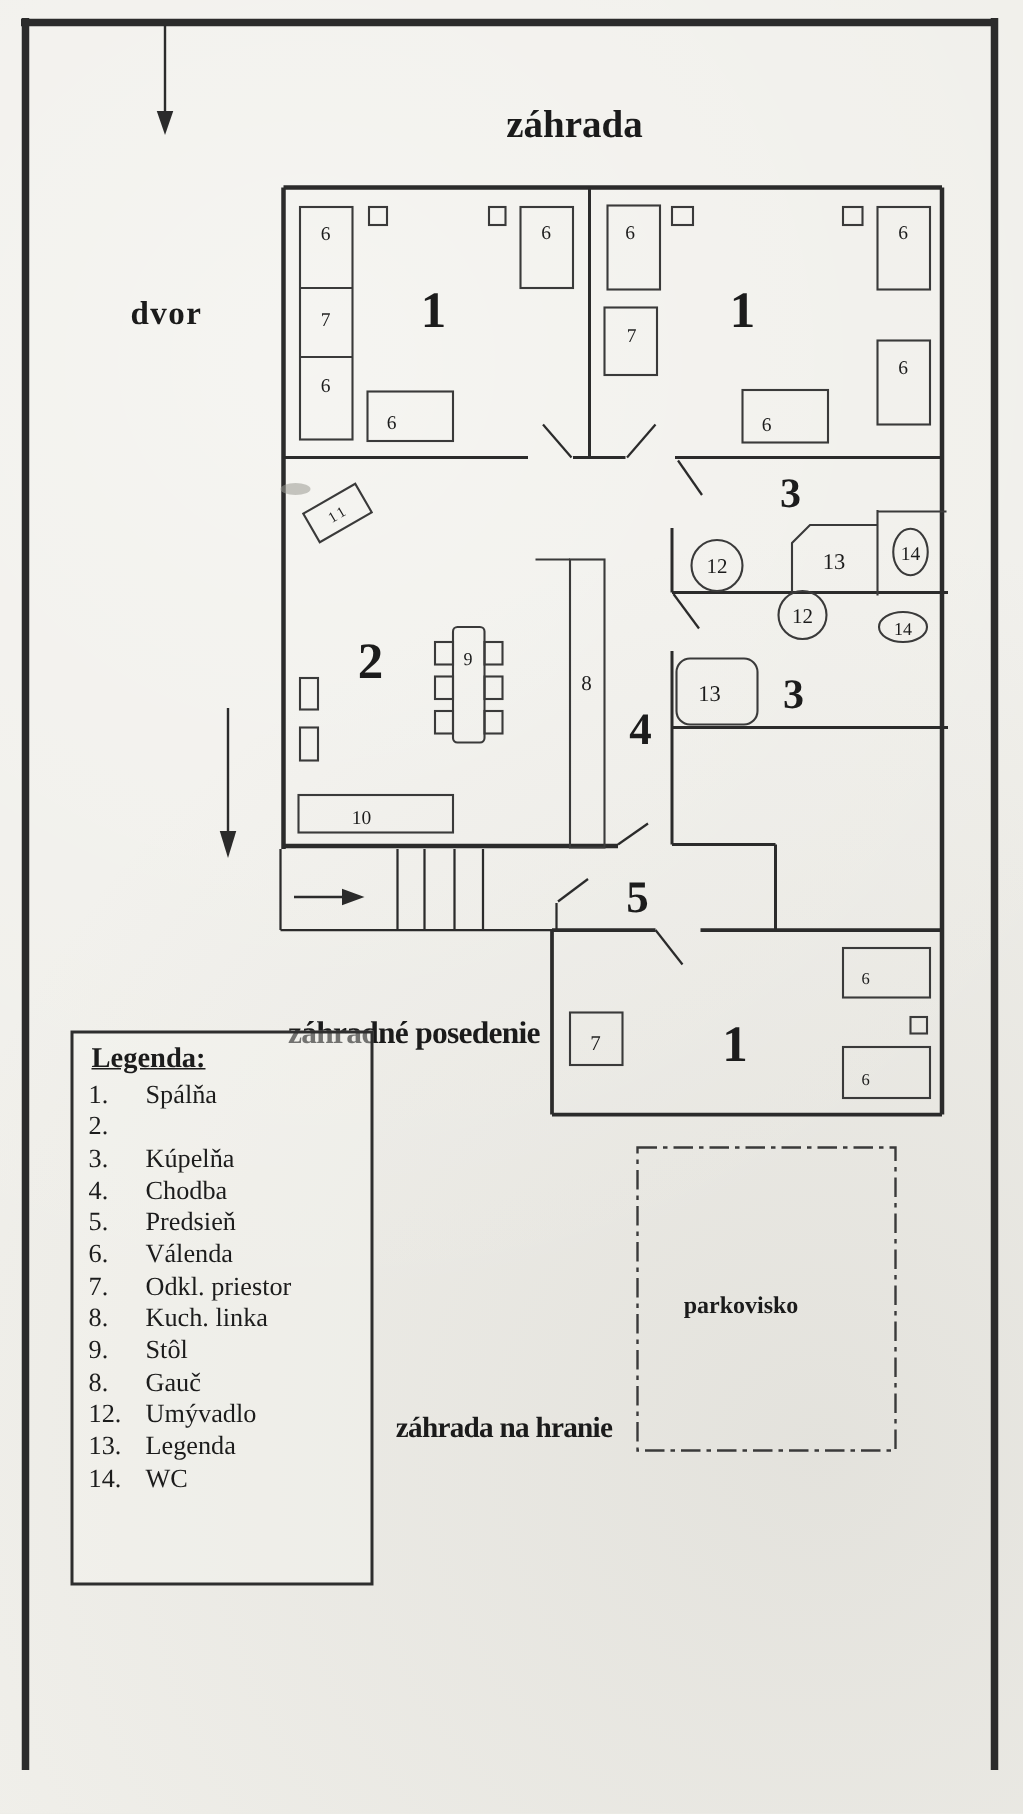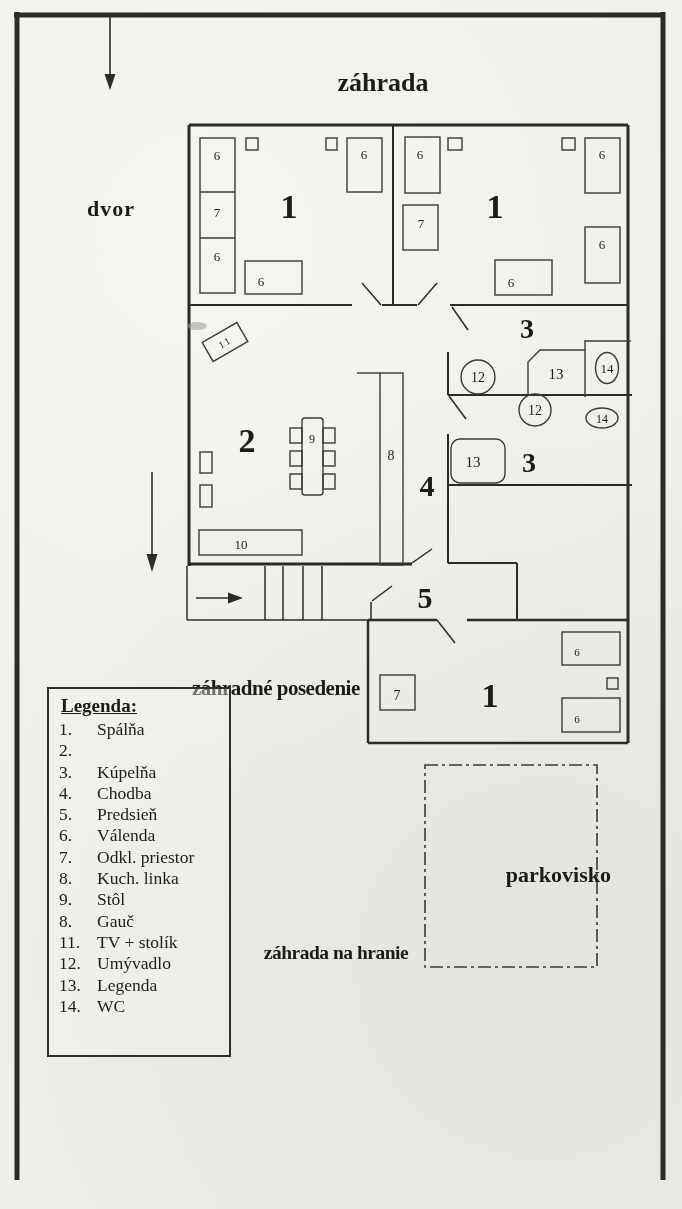--- a/index.html
+++ b/index.html
@@ -22,21 +22,21 @@
   .wall{stroke:#2b2b2b;fill:none;}
   .furn{stroke:#3a3a3a;fill:none;stroke-width:1.4;}
   .rn{font-weight:bold;text-anchor:middle;}
   .fn{text-anchor:middle;}
   .abs{position:absolute;}
   .area-label{
     font-weight:bold;color:#1b1b1b;text-align:center;
     font-family:"Liberation Serif", serif;white-space:nowrap;
   }
   .legend{
-    position:absolute;left:47px;top:687px;width:184px;height:370px;
+    position:absolute;left:47px;top:687px;width:202px;height:370px;
     border:2px solid #2e2e2e;background:rgba(245,244,240,.4);
     box-sizing:border-box;padding:6px 8px 4px 10px;
     color:#1c1c1c;
   }
   .legend-title{
     font-size:19px;font-weight:bold;text-decoration:underline;
     margin:0 0 2px 2px;
   }
   .leg-row{display:flex;font-size:17.5px;line-height:21.3px;}
   .leg-num{width:38px;flex:0 0 38px;}
@@ -189,21 +189,21 @@
     <text class="fn" x="391" y="460" font-size="14">8</text>
     <text class="fn" x="397" y="700" font-size="14">7</text>
     <text class="fn" x="577" y="656" font-size="11">6</text>
     <text class="fn" x="577" y="723" font-size="11">6</text>
   </svg>
 
   <div class="abs area-label" style="left:312px;top:68px;width:142px;font-size:26px;">záhrada</div>
   <div class="abs area-label" style="left:65px;top:196px;width:92px;font-size:22px;letter-spacing:1px;">dvor</div>
   <div class="abs area-label" style="left:192px;top:642px;width:164px;font-size:21px;letter-spacing:-0.5px;margin-top:34px;">záhradné posedenie</div>
   <div class="abs area-label" style="left:252px;top:942px;width:168px;font-size:19.5px;letter-spacing:-0.5px;">záhrada na hranie</div>
-  <div class="abs area-label" style="left:439px;top:862px;width:172px;font-size:22px;text-align:right;">parkovisko</div>
+  <div class="abs area-label" style="left:408px;top:862px;width:172px;font-size:16px;">parkovisko</div>
 
   <div class="legend">
     <div class="legend-title">Legenda:</div>
     <div class="leg-row">
       <span class="leg-num">1.</span>
       <span class="leg-label">Spálňa</span>
     </div>
     <div class="leg-row">
       <span class="leg-num">2.</span>
     </div>
@@ -233,24 +233,20 @@
     </div>
     <div class="leg-row">
       <span class="leg-num">9.</span>
       <span class="leg-label">Stôl</span>
     </div>
     <div class="leg-row">
       <span class="leg-num">8.</span>
       <span class="leg-label">Gauč</span>
     </div>
     <div class="leg-row">
-      <span class="leg-num">11.</span>
-      <span class="leg-label">TV + stolík</span>
-    </div>
-    <div class="leg-row">
       <span class="leg-num">12.</span>
       <span class="leg-label">Umývadlo</span>
     </div>
     <div class="leg-row">
       <span class="leg-num">13.</span>
       <span class="leg-label">Legenda</span>
     </div>
     <div class="leg-row">
       <span class="leg-num">14.</span>
       <span class="leg-label">WC</span>

